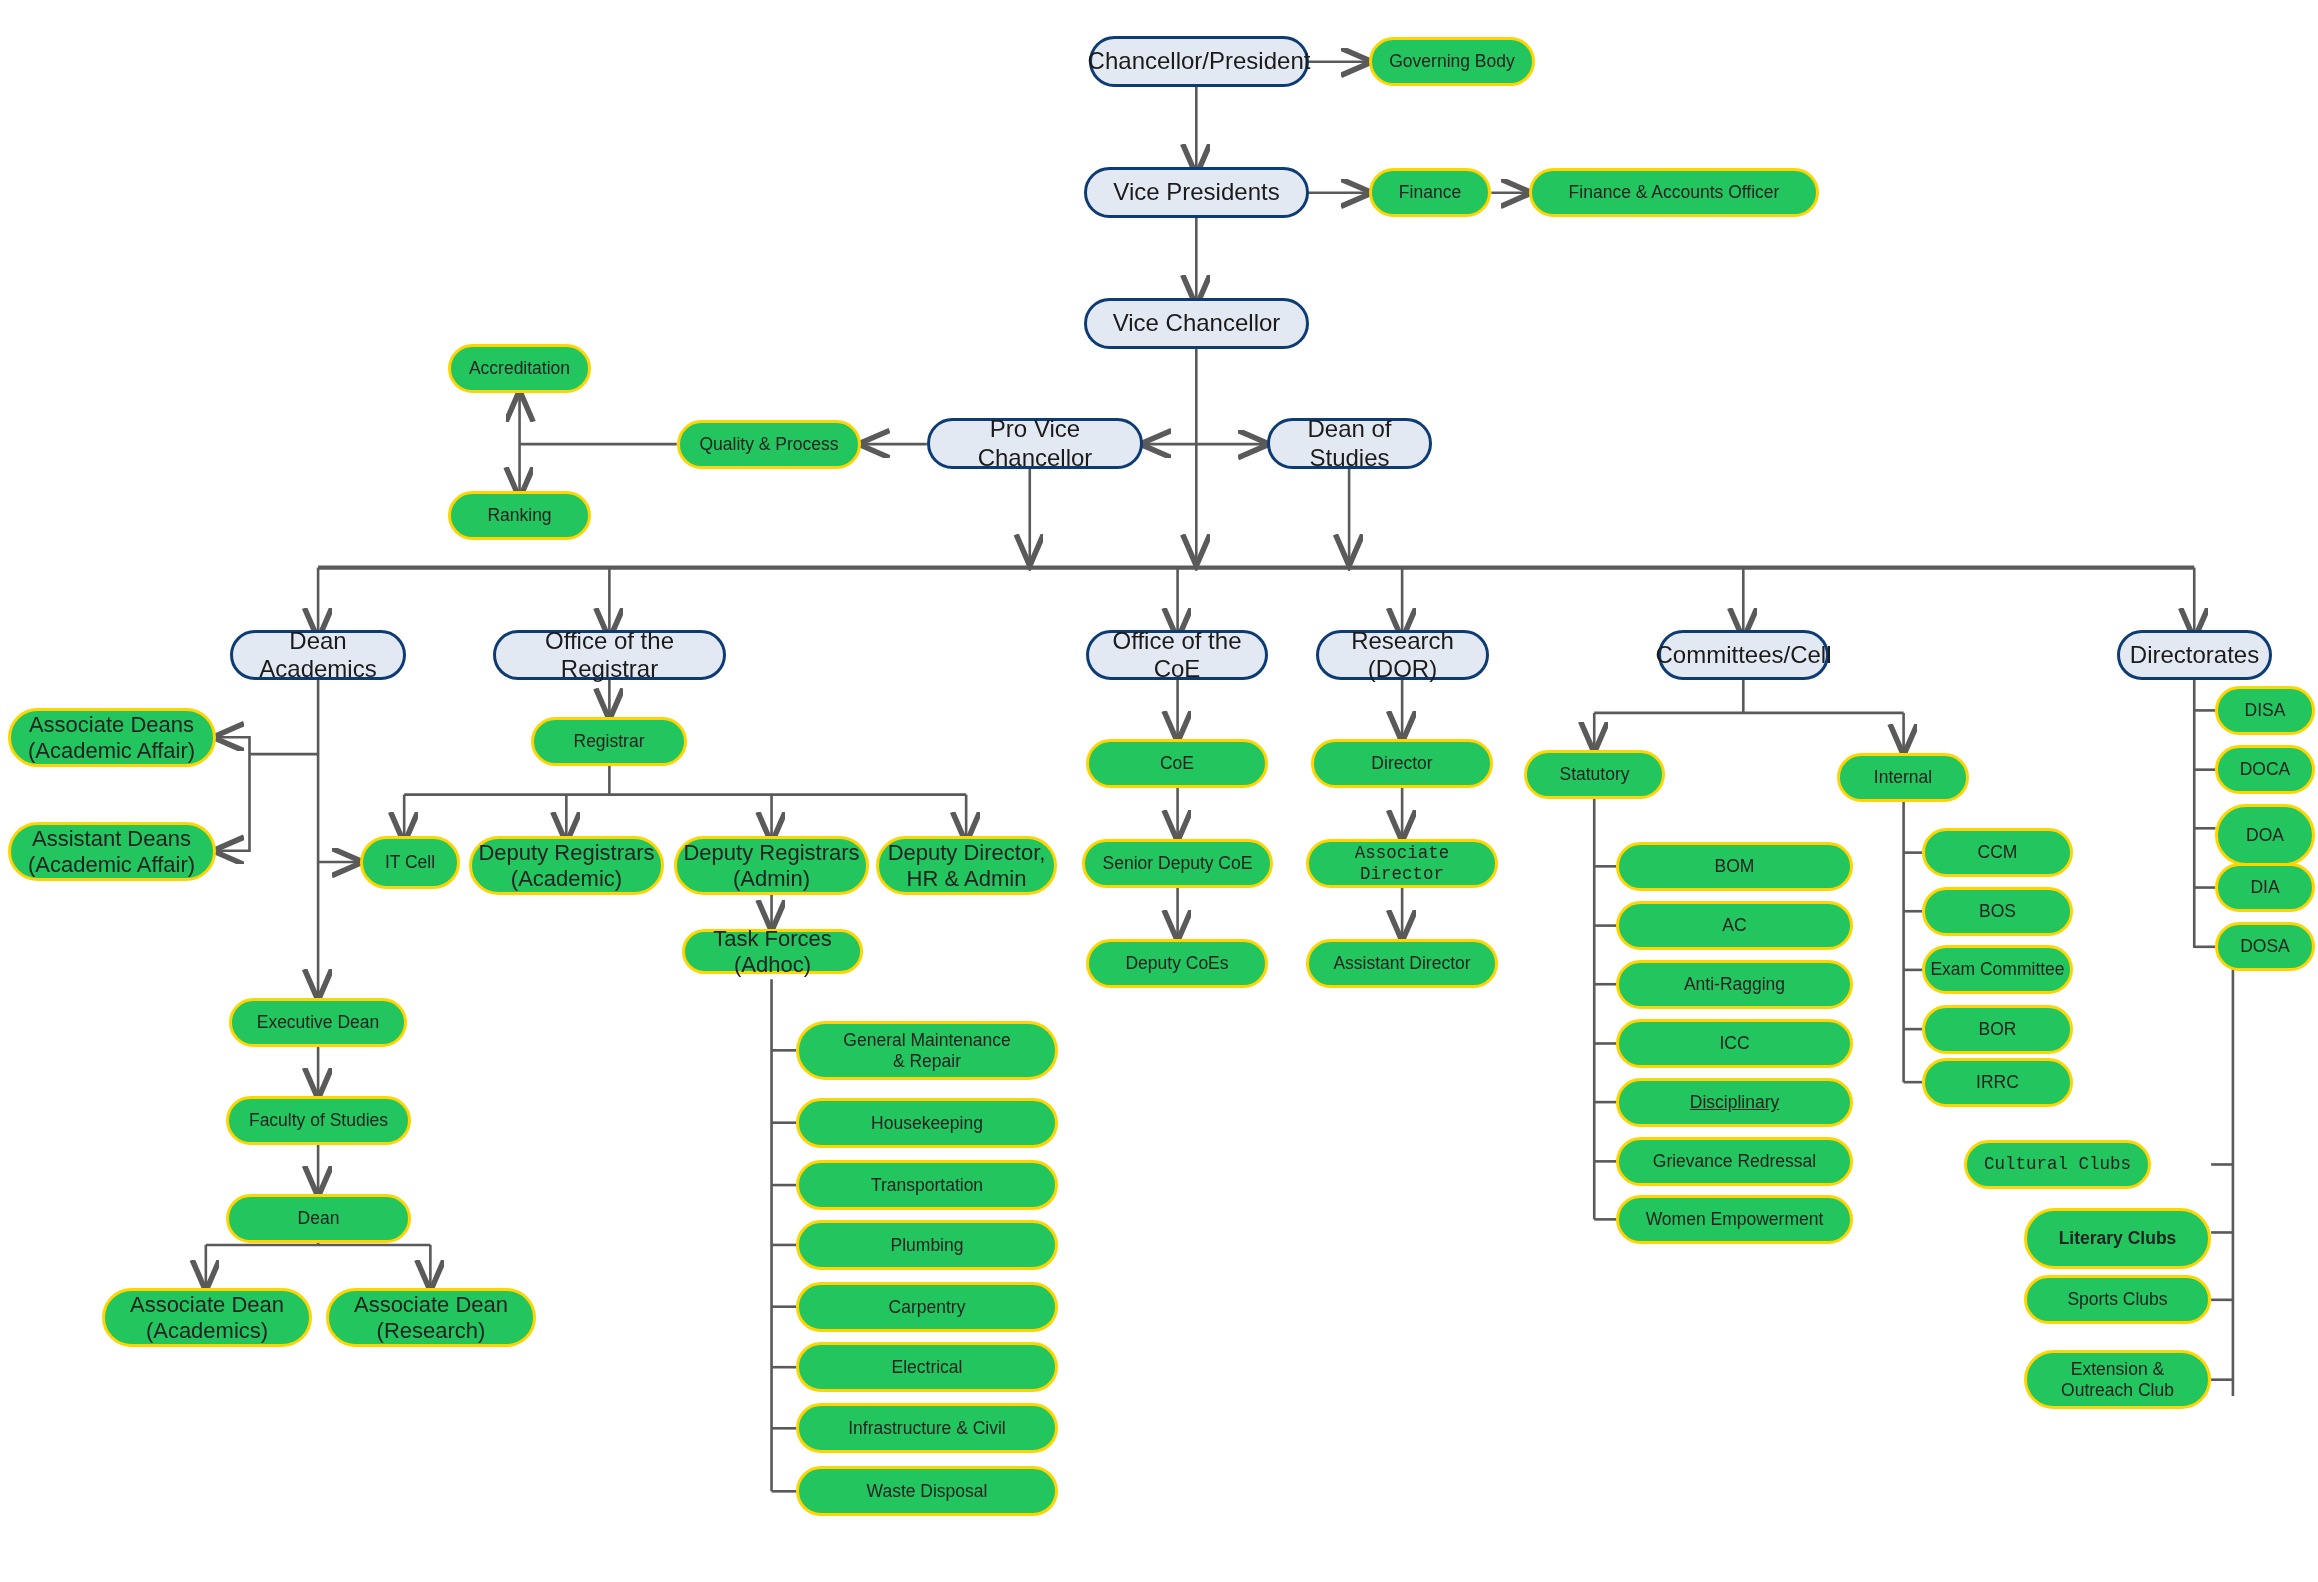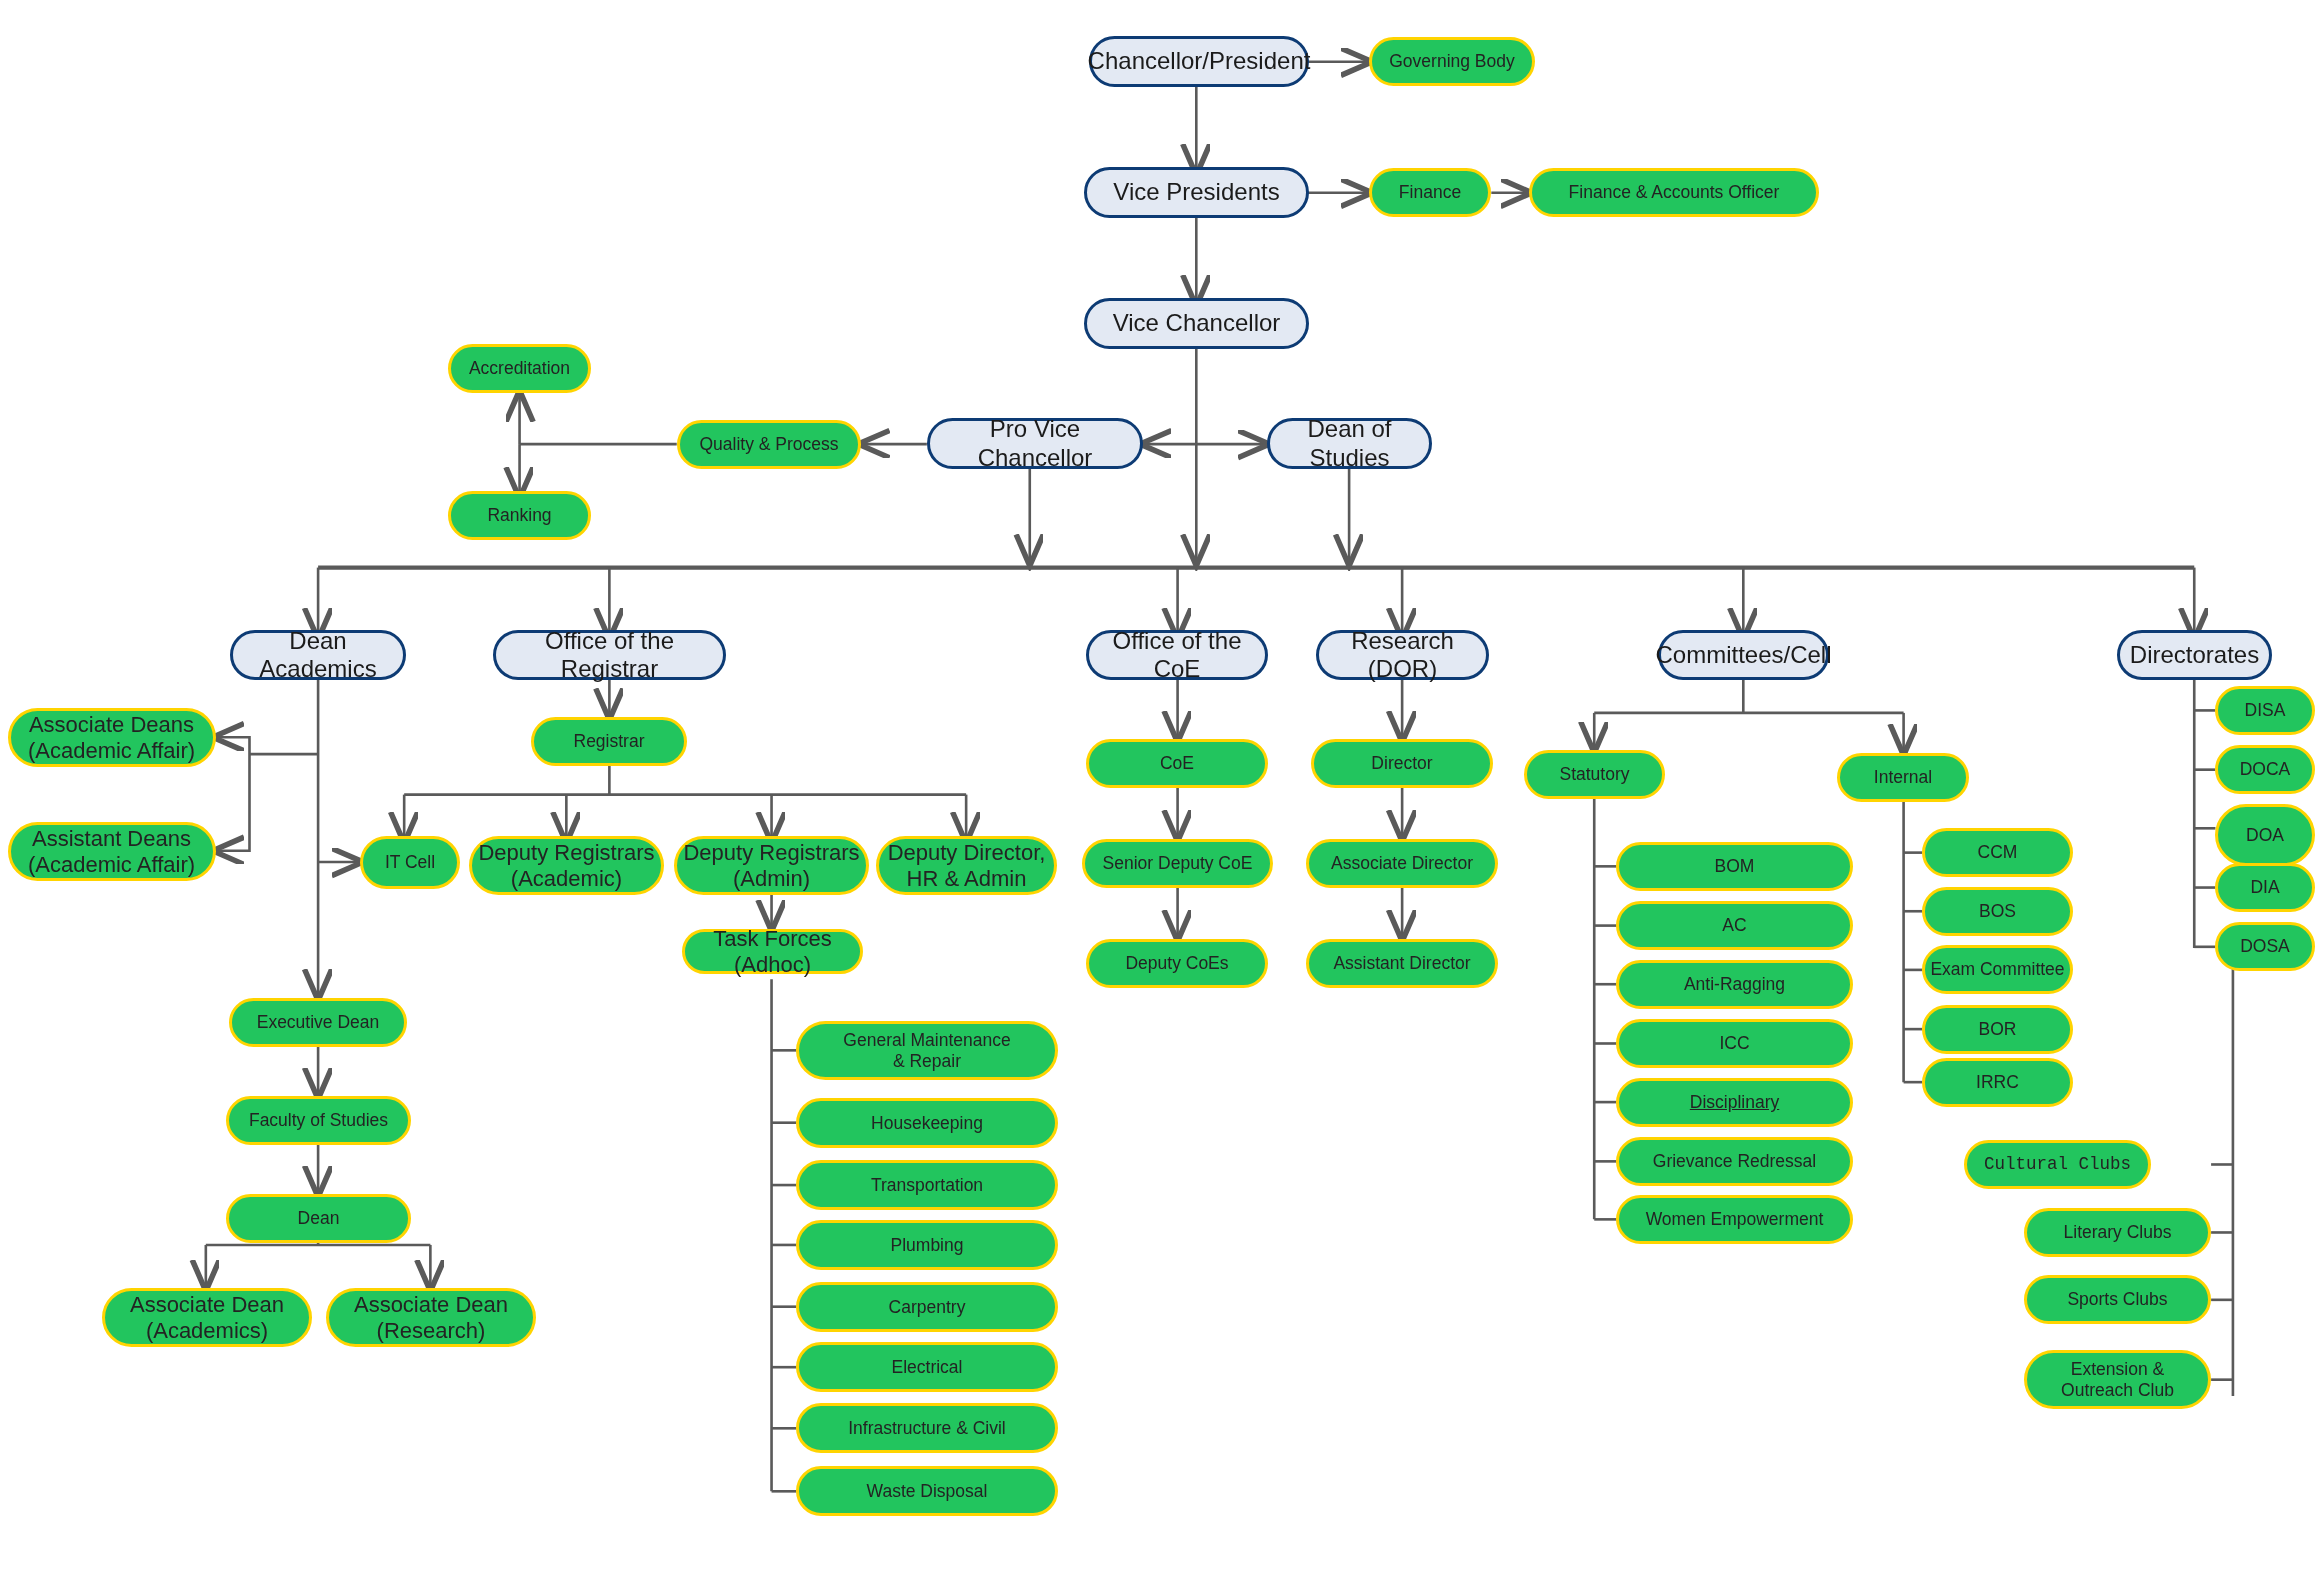--- a/index.html
+++ b/index.html
@@ -194,21 +194,21 @@
       <div class="node yellow t28" style="left: 796px; top: 1342px; width: 262px; height: 50px;"><span>Electrical</span></div>
       <div class="node yellow t28" style="left: 796px; top: 1403px; width: 262px; height: 50px;"><span>Infrastructure &amp; Civil</span></div>
       <div class="node yellow t28" style="left: 796px; top: 1466px; width: 262px; height: 50px;"><span>Waste Disposal</span></div>
     </div>
 
   <div class="node yellow t28" style="left:1086px;top:739px;width:182px;height:49px;"><span>CoE</span></div>
   <div class="node yellow t28" style="left:1082px;top:839px;width:191px;height:49px;"><span>Senior Deputy CoE</span></div>
   <div class="node yellow t28" style="left:1086px;top:939px;width:182px;height:49px;"><span>Deputy CoEs</span></div>
 
   <div class="node yellow t28" style="left:1311px;top:739px;width:182px;height:49px;"><span>Director</span></div>
-  <div class="node yellow t28" style="left:1306px;top:839px;width:192px;height:49px;"><span>Associate Director</span></div>
+  <div class="node yellow t28" style="left:1306px;top:839px;width:192px;height:49px;font-family:Liberation Mono, monospace;"><span>Associate Director</span></div>
   <div class="node yellow t28" style="left:1306px;top:939px;width:192px;height:49px;"><span>Assistant Director</span></div>
 
   <div class="node yellow t28" style="left:1524px;top:750px;width:141px;height:49px;"><span>Statutory</span></div>
   <div class="node yellow t28" style="left:1837px;top:753px;width:132px;height:49px;"><span>Internal</span></div>
 
   <div id="statutory-list">
       <div class="node yellow t28" style="left: 1616px; top: 842px; width: 237px; height: 49px;"><span>BOM</span></div>
       <div class="node yellow t28" style="left: 1616px; top: 901px; width: 237px; height: 49px;"><span>AC</span></div>
       <div class="node yellow t28" style="left: 1616px; top: 960px; width: 237px; height: 49px;"><span>Anti-Ragging</span></div>
       <div class="node yellow t28" style="left: 1616px; top: 1019px; width: 237px; height: 49px;"><span>ICC</span></div>
@@ -225,20 +225,20 @@
     </div>
   <div id="directorate-list">
       <div class="node yellow t28" style="left: 2215px; top: 686px; width: 100px; height: 49px;"><span>DISA</span></div>
       <div class="node yellow t28" style="left: 2215px; top: 745px; width: 100px; height: 49px;"><span>DOCA</span></div>
       <div class="node yellow t28" style="left: 2215px; top: 804px; width: 100px; height: 62px;"><span>DOA</span></div>
       <div class="node yellow t28" style="left: 2215px; top: 863px; width: 100px; height: 49px;"><span>DIA</span></div>
       <div class="node yellow t28" style="left: 2215px; top: 922px; width: 100px; height: 49px;"><span>DOSA</span></div>
     </div>
   <div id="club-list">
       <div class="node yellow t28" style="left: 1964px; top: 1140px; width: 187px; height: 49px; font-family: Liberation Mono, monospace;"><span>Cultural Clubs</span></div>
-      <div class="node yellow t28" style="left: 2024px; top: 1208px; width: 187px; height: 49px;"><span>Literary Clubs</span></div>
+      <div class="node yellow t28" style="left: 2024px; top: 1208px; width: 187px; height: 61px; font-weight: bold;"><span>Literary Clubs</span></div>
       <div class="node yellow t28" style="left: 2024px; top: 1275px; width: 187px; height: 49px;"><span>Sports Clubs</span></div>
       <div class="node yellow t28" style="left: 2024px; top: 1350px; width: 187px; height: 59px;"><span>Extension &amp;
 Outreach Club</span></div>
     </div>
 
 </div>
 
 
 </body></html>

